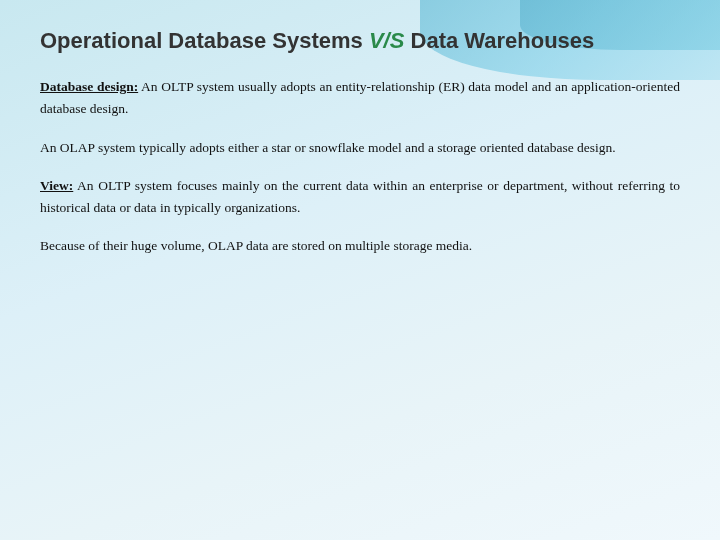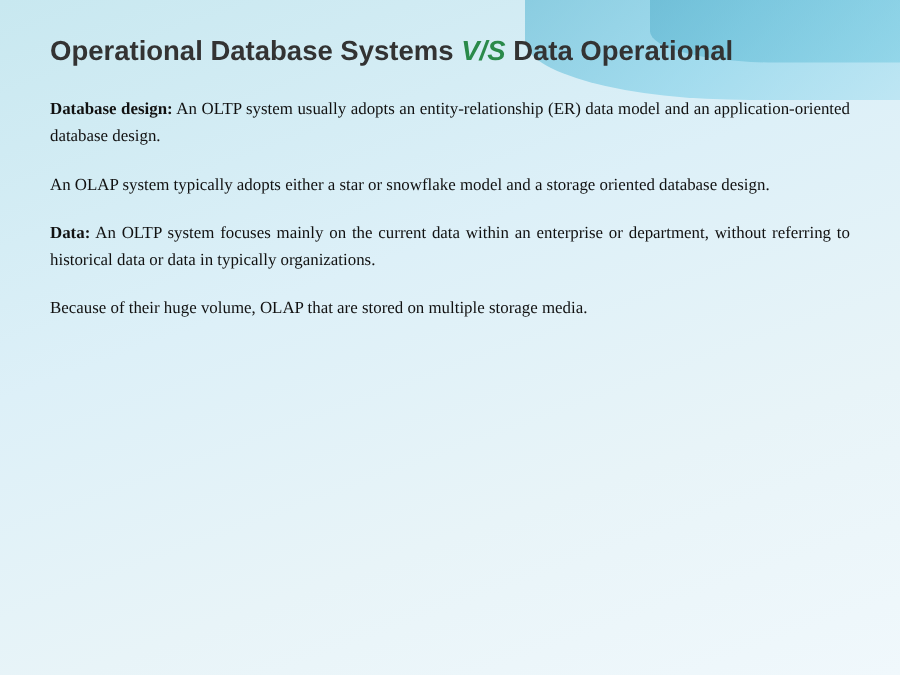--- a/index.html
+++ b/index.html
@@ -71,46 +71,47 @@
     .paragraph {
       font-size: 13.5px;
       line-height: 1.65;
       color: #111;
       text-align: justify;
       margin-bottom: 16px;
     }
 
     .label {
       font-weight: bold;
+      text-decoration: underline;
     }
   </style>
 </head>
 <body>
 
 <div class="background"></div>
 <div class="wave-top"></div>
 <div class="wave-top2"></div>
 
 <div class="content">
 
   <div class="title">
-    <span>Operational Database Systems </span><span class="vs">V/S</span><span> Data Operational</span>
+    <span>Operational Database Systems </span><span class="vs">V/S</span><span> Data Warehouses</span>
   </div>
 
   <div class="paragraph">
     <span class="label">Database design:</span><span> An OLTP system usually adopts an entity-relationship (ER) data model and an application-oriented database design.</span>
   </div>
 
   <div class="paragraph">
     <span>An OLAP system typically adopts either a star or snowflake model and a storage oriented database design.</span>
   </div>
 
   <div class="paragraph">
-    <span class="label">Data:</span><span> An OLTP system focuses mainly on the current data within an enterprise or department, without referring to historical data or data in typically organizations.</span>
+    <span class="label">View:</span><span> An OLTP system focuses mainly on the current data within an enterprise or department, without referring to historical data or data in typically organizations.</span>
   </div>
 
 
 
   <div class="paragraph">
-    <span>Because of their huge volume, OLAP that are stored on multiple storage media.</span>
+    <span>Because of their huge volume, OLAP data are stored on multiple storage media.</span>
   </div>
 
 </div>
 
 </body></html>

